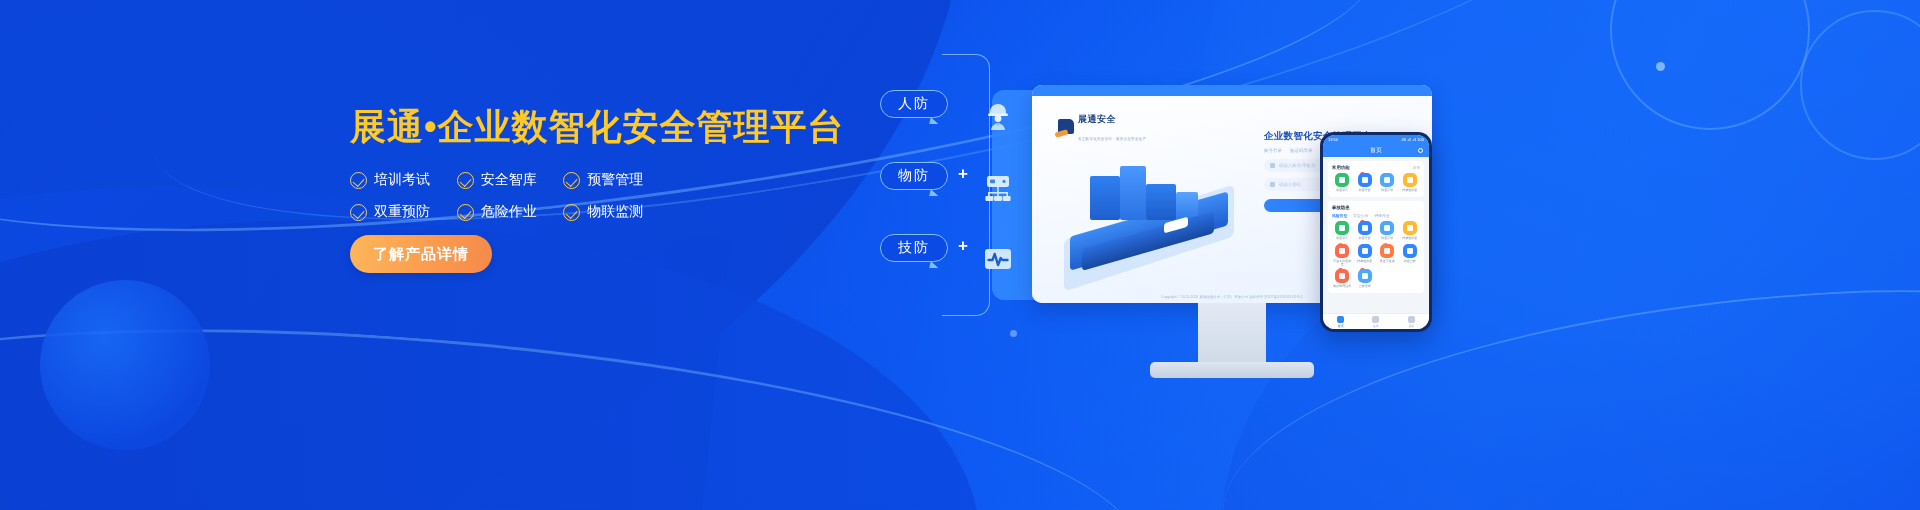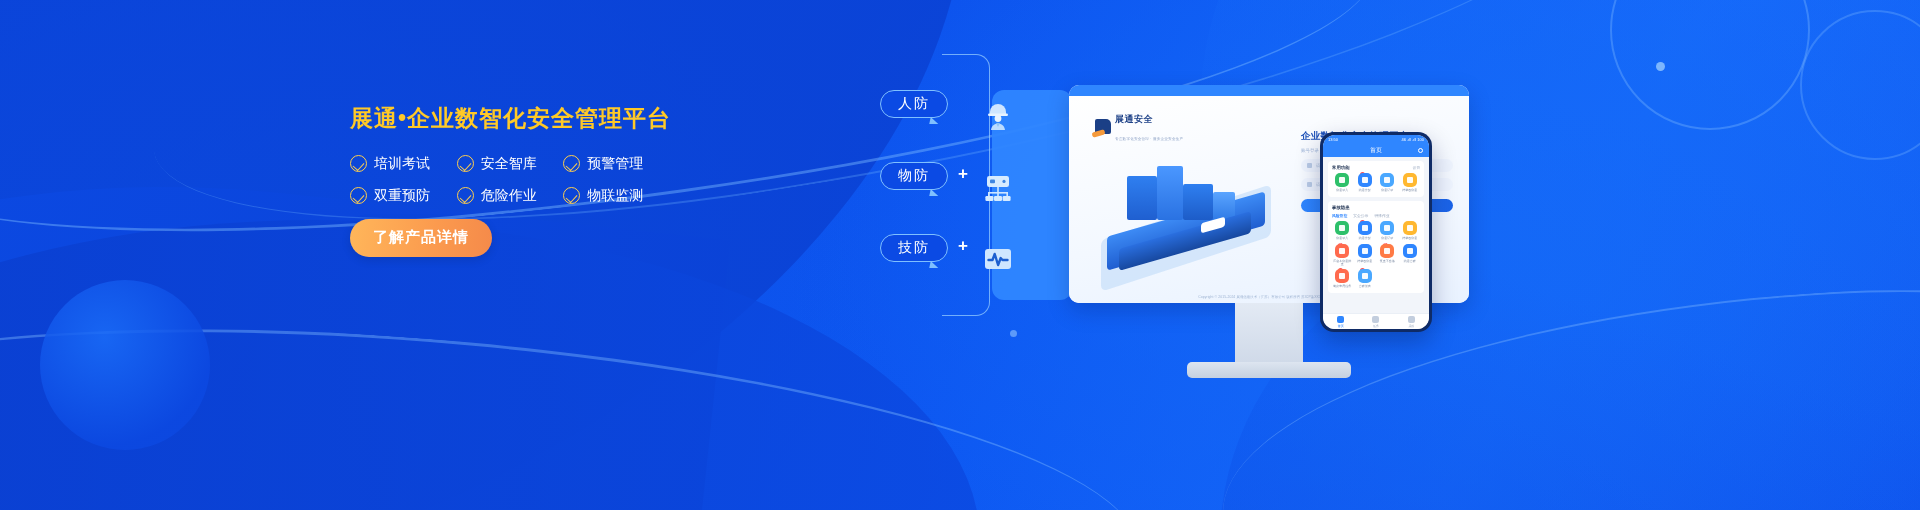--- a/index.html
+++ b/index.html
@@ -88,21 +88,21 @@
     position:absolute; right:-30px; top:10px; width:150px; height:150px;
     border-radius:50%; border:2px solid rgba(130,190,255,.30);
   }
   .dot-a { position:absolute; right:255px; top:62px; width:9px; height:9px; border-radius:50%; background:rgba(170,215,255,.7);}
   .dot-b { position:absolute; left:1010px; top:330px; width:7px; height:7px; border-radius:50%; background:rgba(170,215,255,.5);}
 
   
   .copy { position:absolute; left:350px; top:104px; width:560px; }
 
   .title {
-    font-size:23px; font-weight:bold; letter-spacing:1px;
+    font-size:36px; font-weight:bold; letter-spacing:1px;
     color:#ffc927; line-height:1.25; white-space:nowrap;
   }
   .subtitle {
     margin-top:12px;
     font-size:23px; color:#ffffff; letter-spacing:1.5px; white-space:nowrap;
   }
 
   .features { margin-top:22px; width:320px; }
   .feat-row { display:flex; margin-bottom:14px; }
   .feat {
@@ -168,21 +168,21 @@
   .ic.i2 { top:72px; }
   .ic.i3 { top:144px; }
 
   
   .card-behind {
     position:absolute; left:112px; top:50px; width:80px; height:210px;
     background:#2f86ff; border-radius:12px; opacity:.95;
   }
 
   
-  .monitor { position:absolute; left:152px; top:45px; width:400px; height:310px;margin-left:37px; }
+  .monitor { position:absolute; left:152px; top:45px; width:400px; height:310px; }
   .screen-frame {
     position:absolute; left:0; top:0; width:400px; height:218px;
     background:#ffffff; border-radius:10px;
     box-shadow:0 8px 22px rgba(0,20,80,.22);
     overflow:hidden;
   }
   .screen-topbar { height:11px; background:#2f86ff; }
   .screen-body {
     position:relative; height:207px;
     background:linear-gradient(170deg,#ffffff 0%,#f3f8ff 58%,#e9f2ff 100%);

